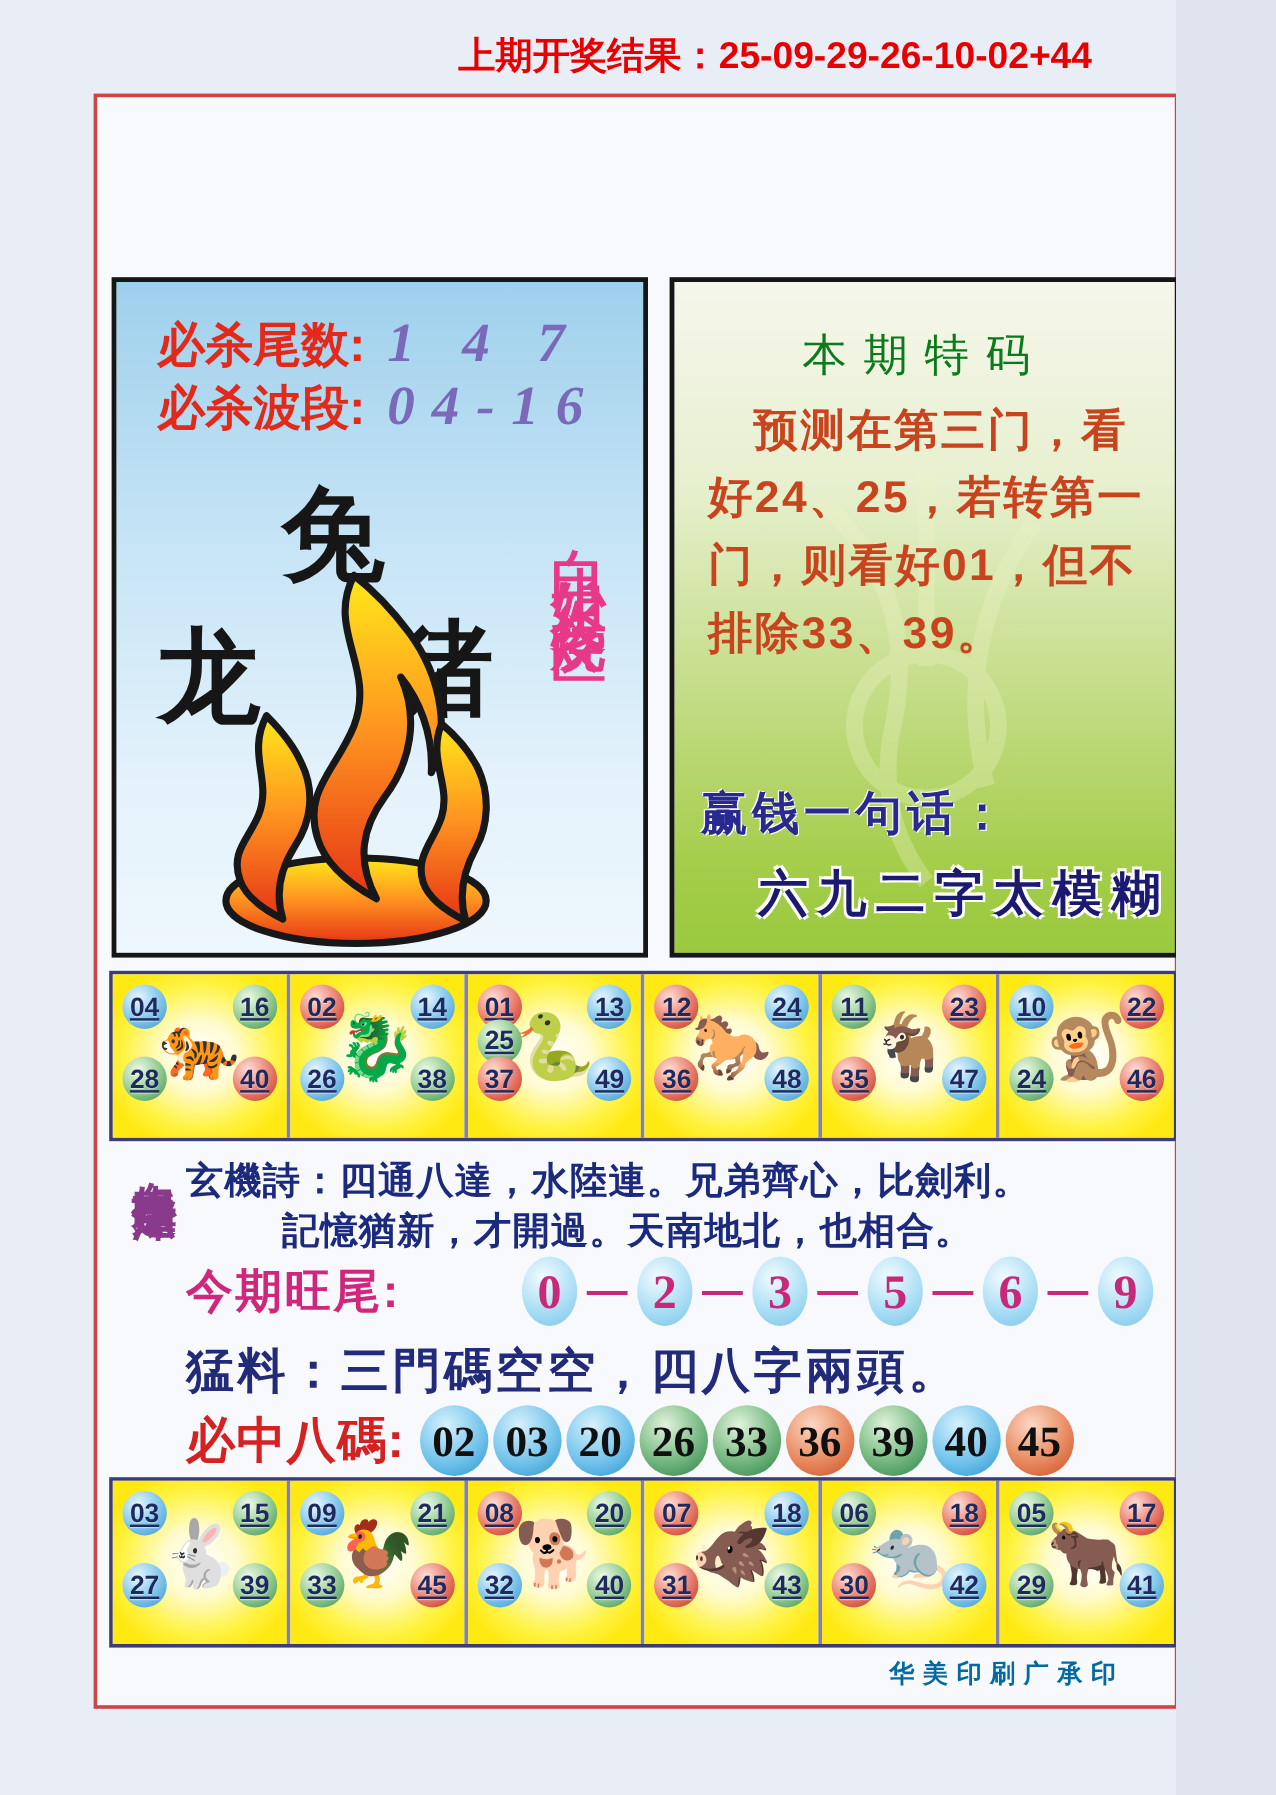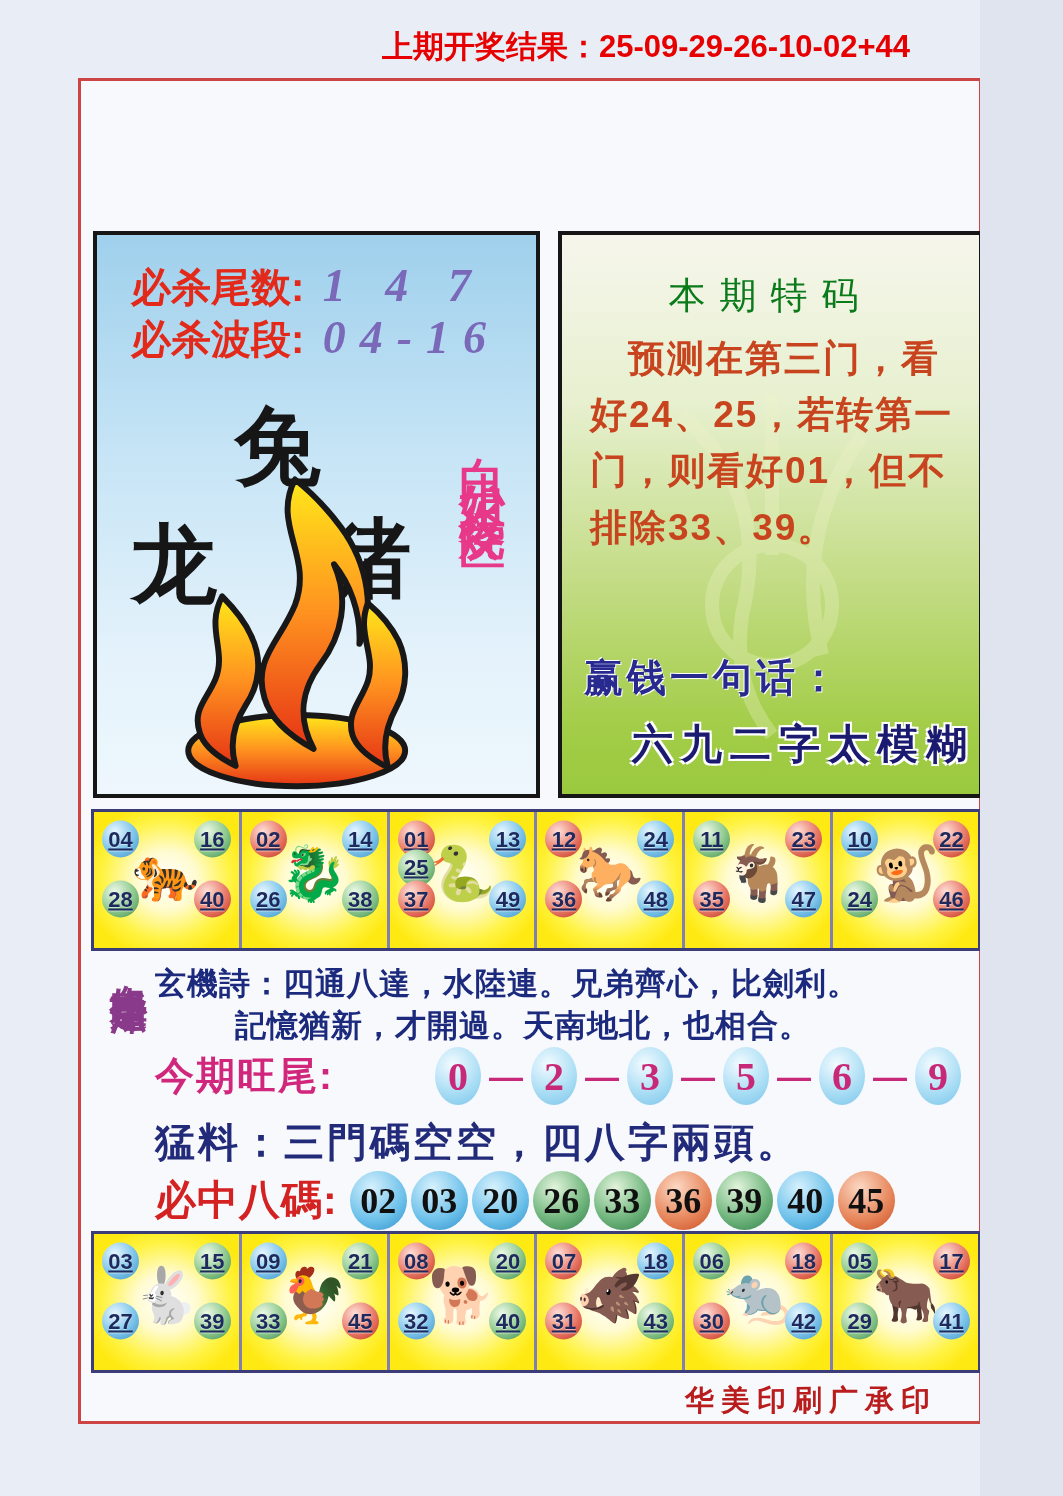--- a/index.html
+++ b/index.html
@@ -97,21 +97,21 @@
   .eight-row { position:absolute; left:74px; top:1090px; display:flex; align-items:center; }
   .eight-label { color:#d42222; font-size:41px; font-weight:bold; margin-right:12px; letter-spacing:1px; }
   .eight-ball { width:57px; height:59px; border-radius:50%; margin-right:4px;
     display:flex; align-items:center; justify-content:center;
     font-family:"Liberation Serif", serif; font-size:36px; font-weight:bold; color:#101010; }
   .e-blue { background:radial-gradient(circle at 38% 28%,#d6f1fd 0%,#6cc0ea 60%,#2e90c8 100%); }
   .e-green{ background:radial-gradient(circle at 38% 28%,#e2f4dc 0%,#74b880 55%,#2e8048 100%); }
   .e-red  { background:radial-gradient(circle at 38% 28%,#fcd8c4 0%,#e88a60 55%,#cc4c20 100%); }
 
   .footer-line { position:absolute; right:42px; top:1300px;
-    color:#b91c1c; font-size:29px; letter-spacing:7px; font-weight:bold; }
+    color:#0369a1; font-size:21px; letter-spacing:7px; font-weight:bold; }
 </style>
 </head>
 <body>
 
 <div class="canvas">
 
   <div class="prev-line"><span>上期开奖结果：</span><span>25-09-29-26-10-02+44</span></div>
 
   <div class="frame">
 

